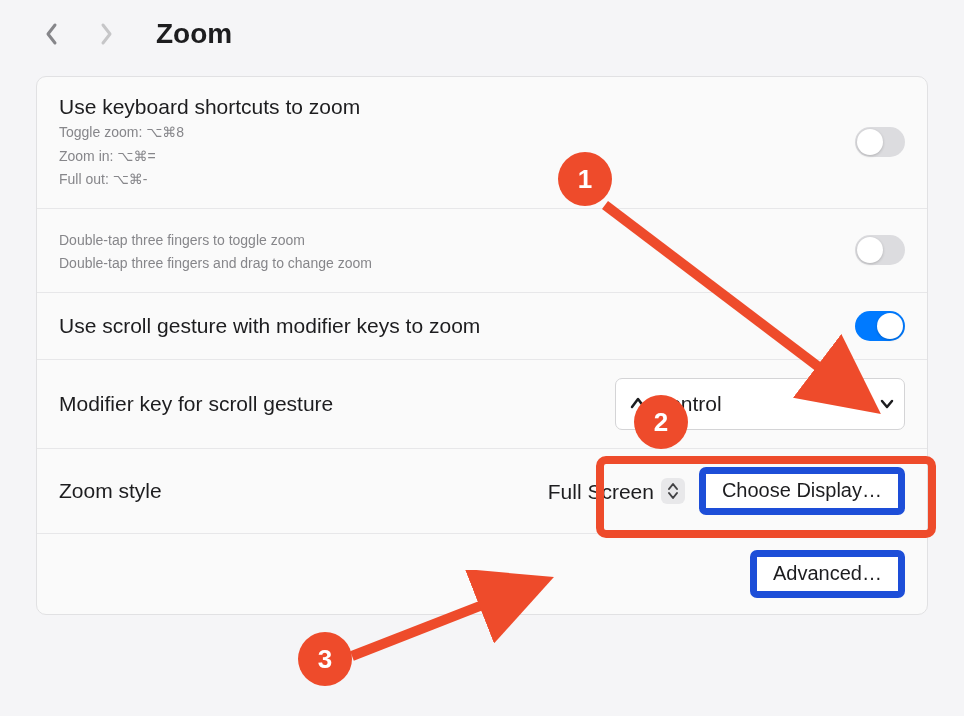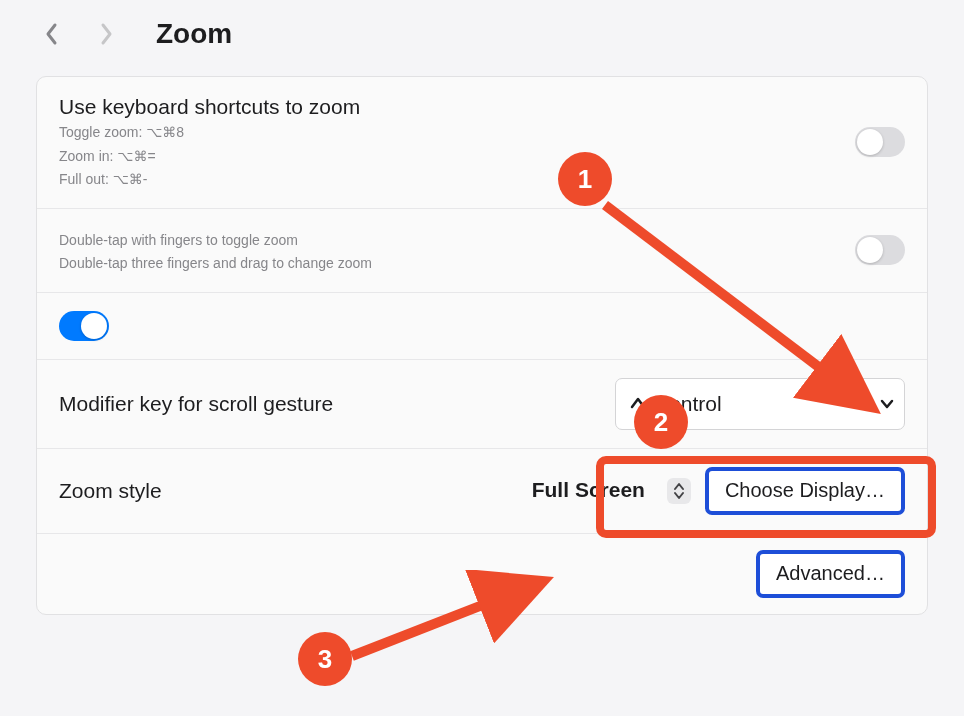--- a/index.html
+++ b/index.html
@@ -97,37 +97,36 @@
       display: flex;
       align-items: center;
       gap: 8px;
     }
     .select-text {
       font-size: 21px;
       color: #1d1d1f;
     }
     .popup-value {
       display: flex;
-      align-items: flex-start;
-      gap: 16px;
-      font-weight: bold;
+      align-items: flex-end;
+      gap: 1px;
     }
     .popup-btn {
       display: inline-flex;
       align-items: center;
       justify-content: center;
       background: #e8e8ea;
       border-radius: 6px;
       width: 24px;
       height: 26px;
       margin-left: 6px;
     }
     .btn {
       background: #fff;
-      border: 4px solid #1d4ed8;
+      border: 7px solid #1d4ed8;
       border-radius: 7px;
       padding: 8px 16px;
       font-size: 20px;
       color: #1d1d1f;
       cursor: pointer;
       height: 48px;
       display: flex;
       align-items: center;
     }
     .controls-right {
@@ -190,29 +189,32 @@
       <div class="row-sub">Zoom in: ⌥⌘=</div>
       <div class="row-sub">Full out: ⌥⌘-</div>
     </div>
     <div class="toggle toggle-off">
       <div class="toggle-knob"></div>
     </div>
   </div>
 
   <div class="row">
     <div class="row-main">
-      <div class="row-sub">Double-tap with fingers to toggle zoom</div>
+      <div class="row-sub">Double-tap three fingers to toggle zoom</div>
       <div class="row-sub">Double-tap three fingers and drag to change zoom</div>
     </div>
     <div class="toggle toggle-off">
       <div class="toggle-knob"></div>
     </div>
   </div>
 
   <div class="row">
+    <div class="row-main">
+      <div class="row-label">Use scroll gesture with modifier keys to zoom</div>
+    </div>
     <div class="toggle toggle-on">
       <div class="toggle-knob"></div>
     </div>
   </div>
 
   <div class="row">
     <div class="row-main">
       <div class="row-label">Modifier key for scroll gesture</div>
     </div>
     <div class="select-like">

